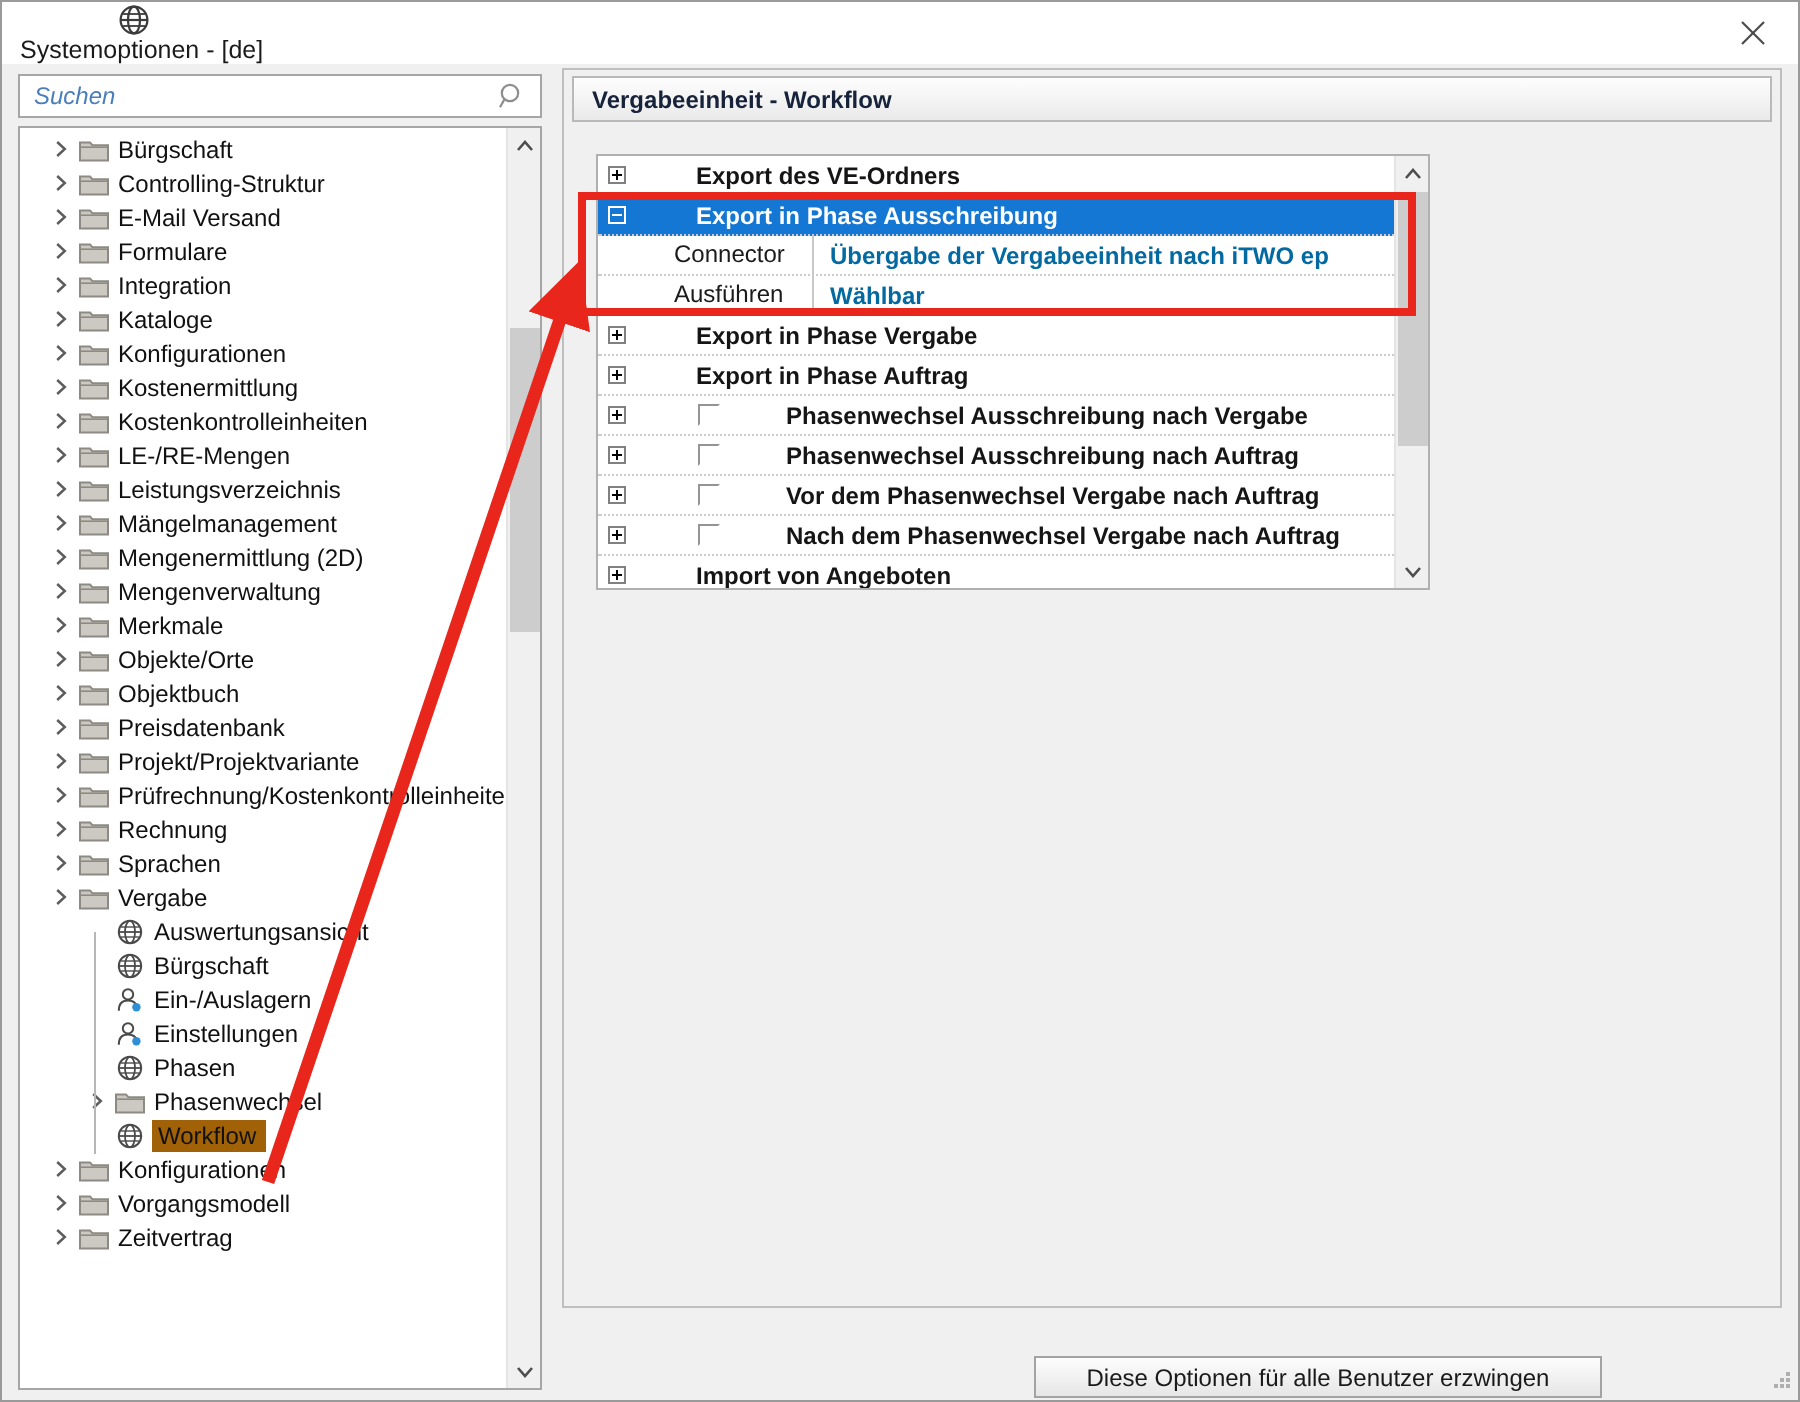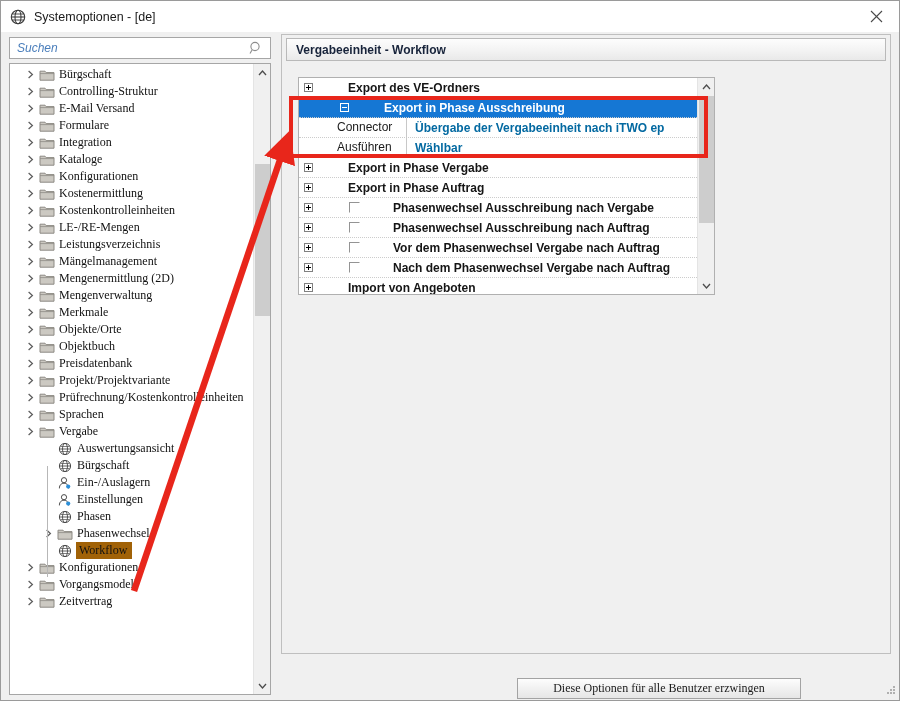--- a/index.html
+++ b/index.html
@@ -25,21 +25,21 @@
     border: 1px solid #9a9a9a;
   }
 
   
   #titlebar {
     position: absolute; left: 0; top: 0;
     width: 898px; height: 31px;
     background: #ffffff;
     display: flex; align-items: center;
   }
-  #title-left { display: flex; align-items: center; padding-left: 9px; }
+  #title-left { display: flex; align-items: center; padding-left: 9px; flex-direction: column; }
   #globe-title { width: 16px; height: 16px; margin-right: 8px; }
   #title-text {
     font-size: 12.5px; color: #1a1a1a;
     font-family: "Liberation Sans", sans-serif;
     white-space: nowrap;
   }
   #close-btn {
     position: absolute; right: 0; top: 0;
     width: 46px; height: 30px;
     display: flex; align-items: center; justify-content: center;
@@ -82,21 +82,20 @@
     width: 262px; height: 632px;
     background: #ffffff;
     border: 1px solid #a6a6a6;
     overflow: hidden;
   }
   #tree-scroll {
     position: absolute; left: 0; top: 0;
     width: 243px; height: 630px;
     overflow: hidden;
     padding-top: 2px;
-    font-family: Liberation Serif, serif;
   }
   .tree-row {
     height: 17px;
     display: flex; align-items: center;
     white-space: nowrap;
     font-size: 12px;
     color: #111;
     position: relative;
   }
   .tree-row .chev {
@@ -217,21 +216,20 @@
     border-right-color:#ffffff; border-bottom-color:#ffffff;
     background: #ffffff;
   }
   .grow .gtitle {
     font-weight: bold;
     color: #151515;
     padding-left: 2px;
   }
   .grow.sel {
     background: #1577d4;
-    padding-left: 36px;
   }
   .grow.sel .gtitle { color: #ffffff; }
   .prow {
     height: 20px;
     display: flex; align-items: center;
     border-bottom: 1px dotted #cccccc;
     font-size: 12px;
   }
   .prow .pname {
     width: 108px; flex: 0 0 108px;
@@ -267,21 +265,21 @@
   .btn {
     background: linear-gradient(to bottom,#fdfdfd 0%,#f1f1f1 50%,#e6e6e6 100%);
     border: 1px solid #a3a3a3;
     font-family: "Liberation Sans", sans-serif;
     font-size: 12px;
     color: #1a1a1a;
     display: flex; align-items: center; justify-content: center;
     position: absolute;
     cursor: default;
   }
-  #btn-force-these { left: 516px; top: 646px; width: 284px; height: 21px; font-family: Liberation Serif, serif; }
+  #btn-force-these { left: 516px; top: 646px; width: 284px; height: 21px; }
 
   #resize-grip {
     position: absolute; right: 3px; bottom: 3px;
     width: 12px; height: 12px;
   }
 </style>
 </head>
 <body>
 
 <div id="window">
@@ -606,20 +604,34 @@
               <svg width="9" height="9" viewBox="0 0 9 9">
                 <path d="M2.6 1 L6.4 4.5 L2.6 8" fill="none" stroke="#5d5d5d" stroke-width="1.25"></path>
               </svg>
             </span>
             <span class="ico">
               <svg width="16" height="14" viewBox="0 0 16 14">
                 <path d="M1 3.2 L6 3.2 L7.2 4.6 L15 4.6 L15 12.2 L1 12.2 Z" fill="#ccc9c2" stroke="#8d8a84" stroke-width="1"></path>
                 <path d="M1 5.6 L15 5.6" stroke="#8d8a84" stroke-width="0.8"></path>
               </svg>
             </span>
+            <span class="lbl">Rechnung</span>
+          </div>
+          <div class="tree-row indent1">
+            <span class="chev">
+              <svg width="9" height="9" viewBox="0 0 9 9">
+                <path d="M2.6 1 L6.4 4.5 L2.6 8" fill="none" stroke="#5d5d5d" stroke-width="1.25"></path>
+              </svg>
+            </span>
+            <span class="ico">
+              <svg width="16" height="14" viewBox="0 0 16 14">
+                <path d="M1 3.2 L6 3.2 L7.2 4.6 L15 4.6 L15 12.2 L1 12.2 Z" fill="#ccc9c2" stroke="#8d8a84" stroke-width="1"></path>
+                <path d="M1 5.6 L15 5.6" stroke="#8d8a84" stroke-width="0.8"></path>
+              </svg>
+            </span>
             <span class="lbl">Sprachen</span>
           </div>
           <div class="tree-row indent1">
             <span class="chev">
               <svg width="9" height="9" viewBox="0 0 9 9">
                 <path d="M2.6 1 L6.4 4.5 L2.6 8" fill="none" stroke="#5d5d5d" stroke-width="1.25"></path>
               </svg>
             </span>
             <span class="ico">
               <svg width="16" height="14" viewBox="0 0 16 14">

